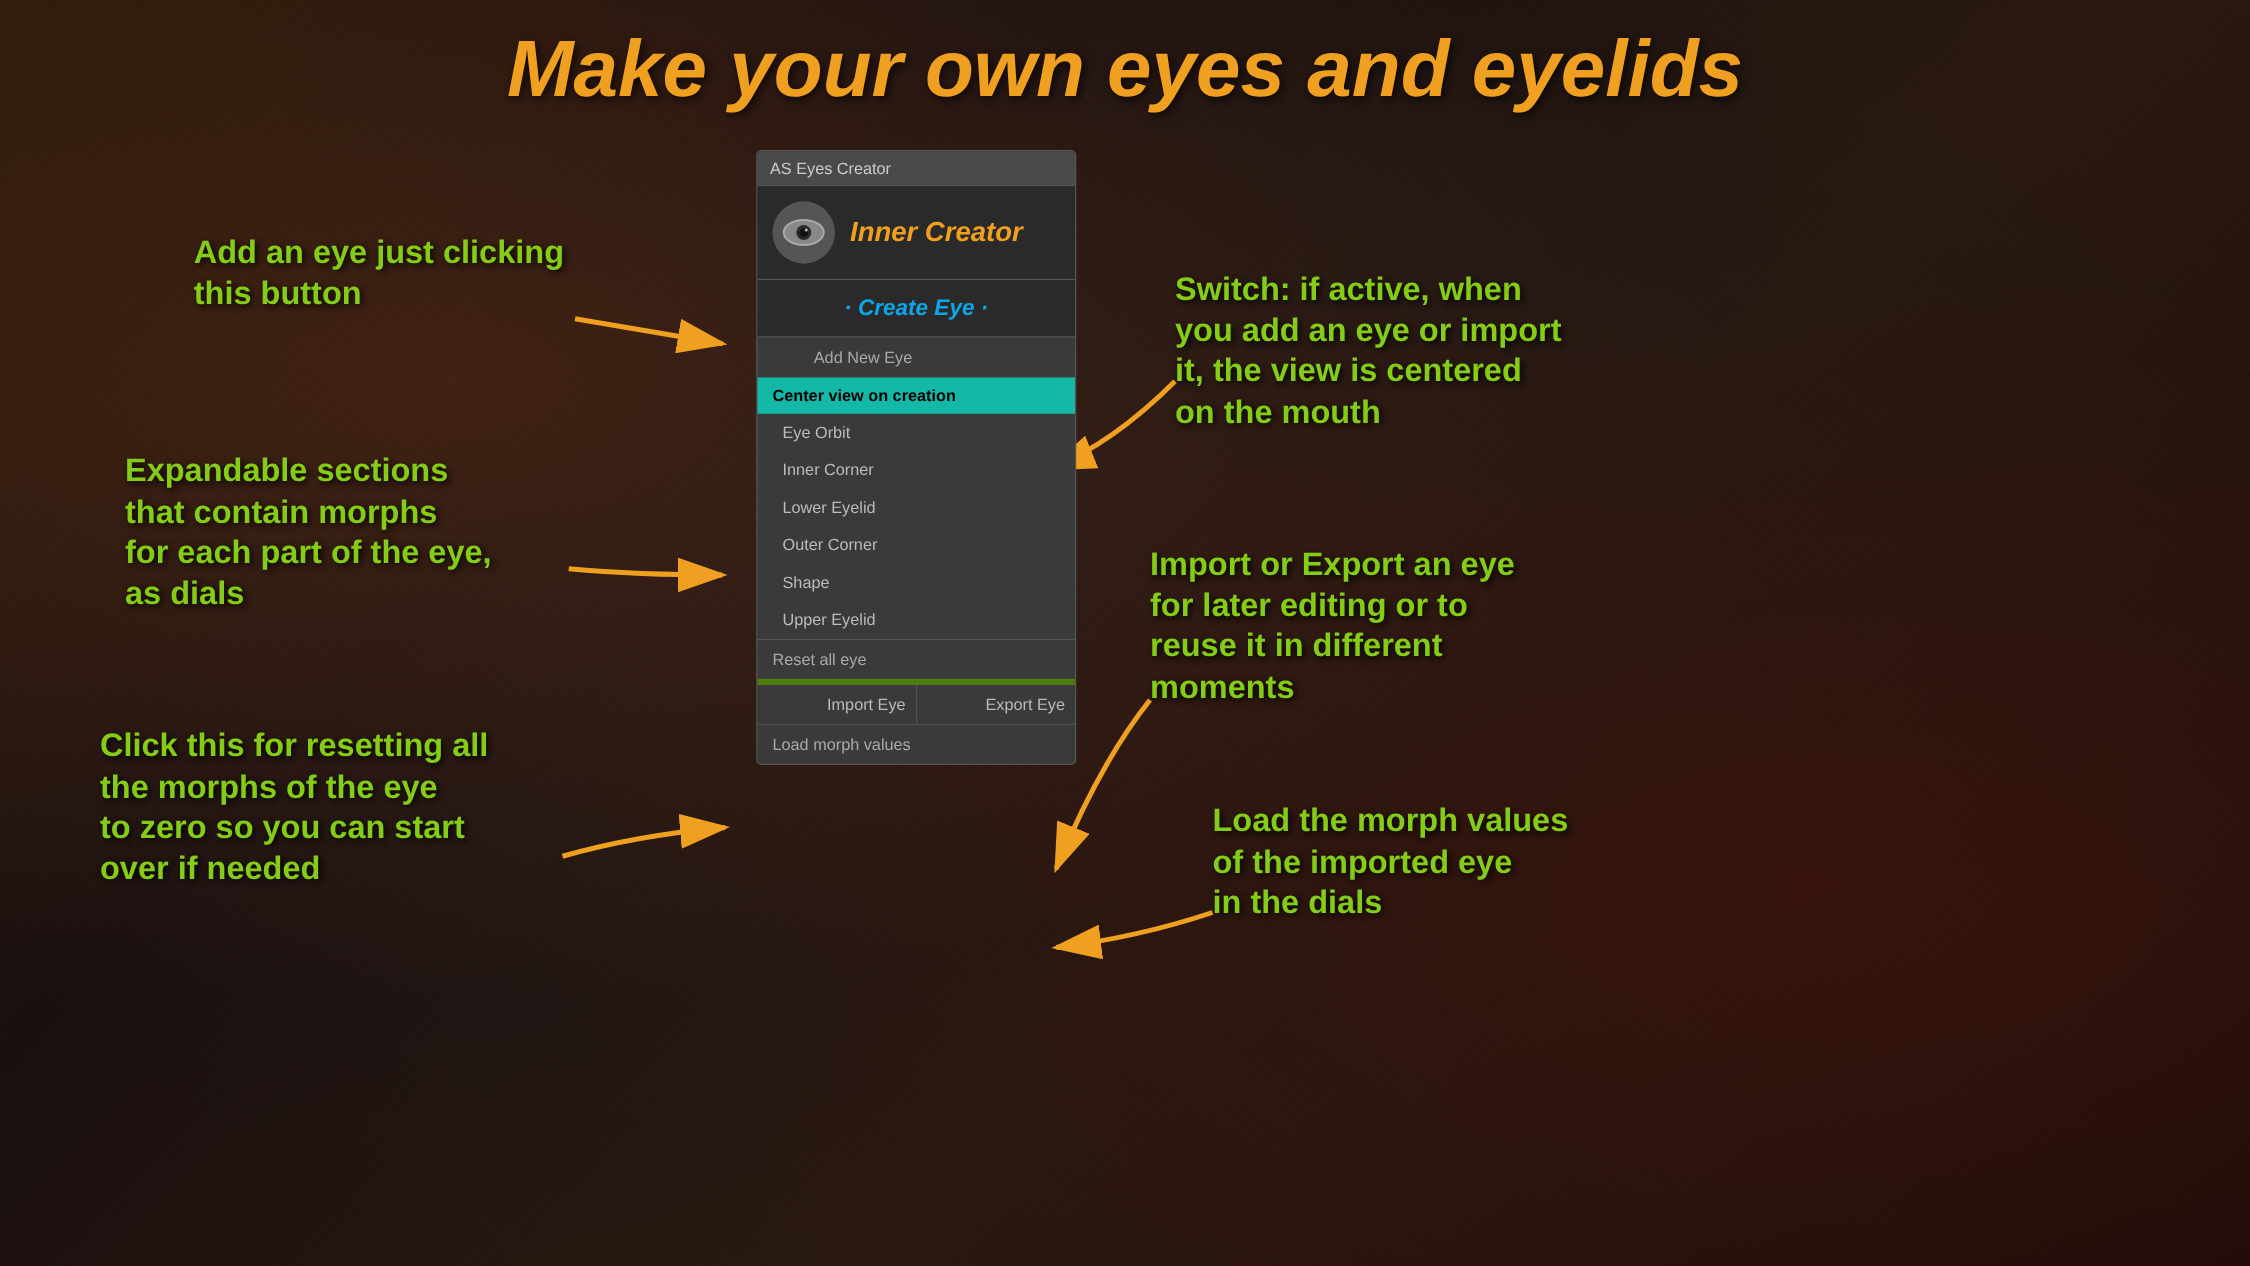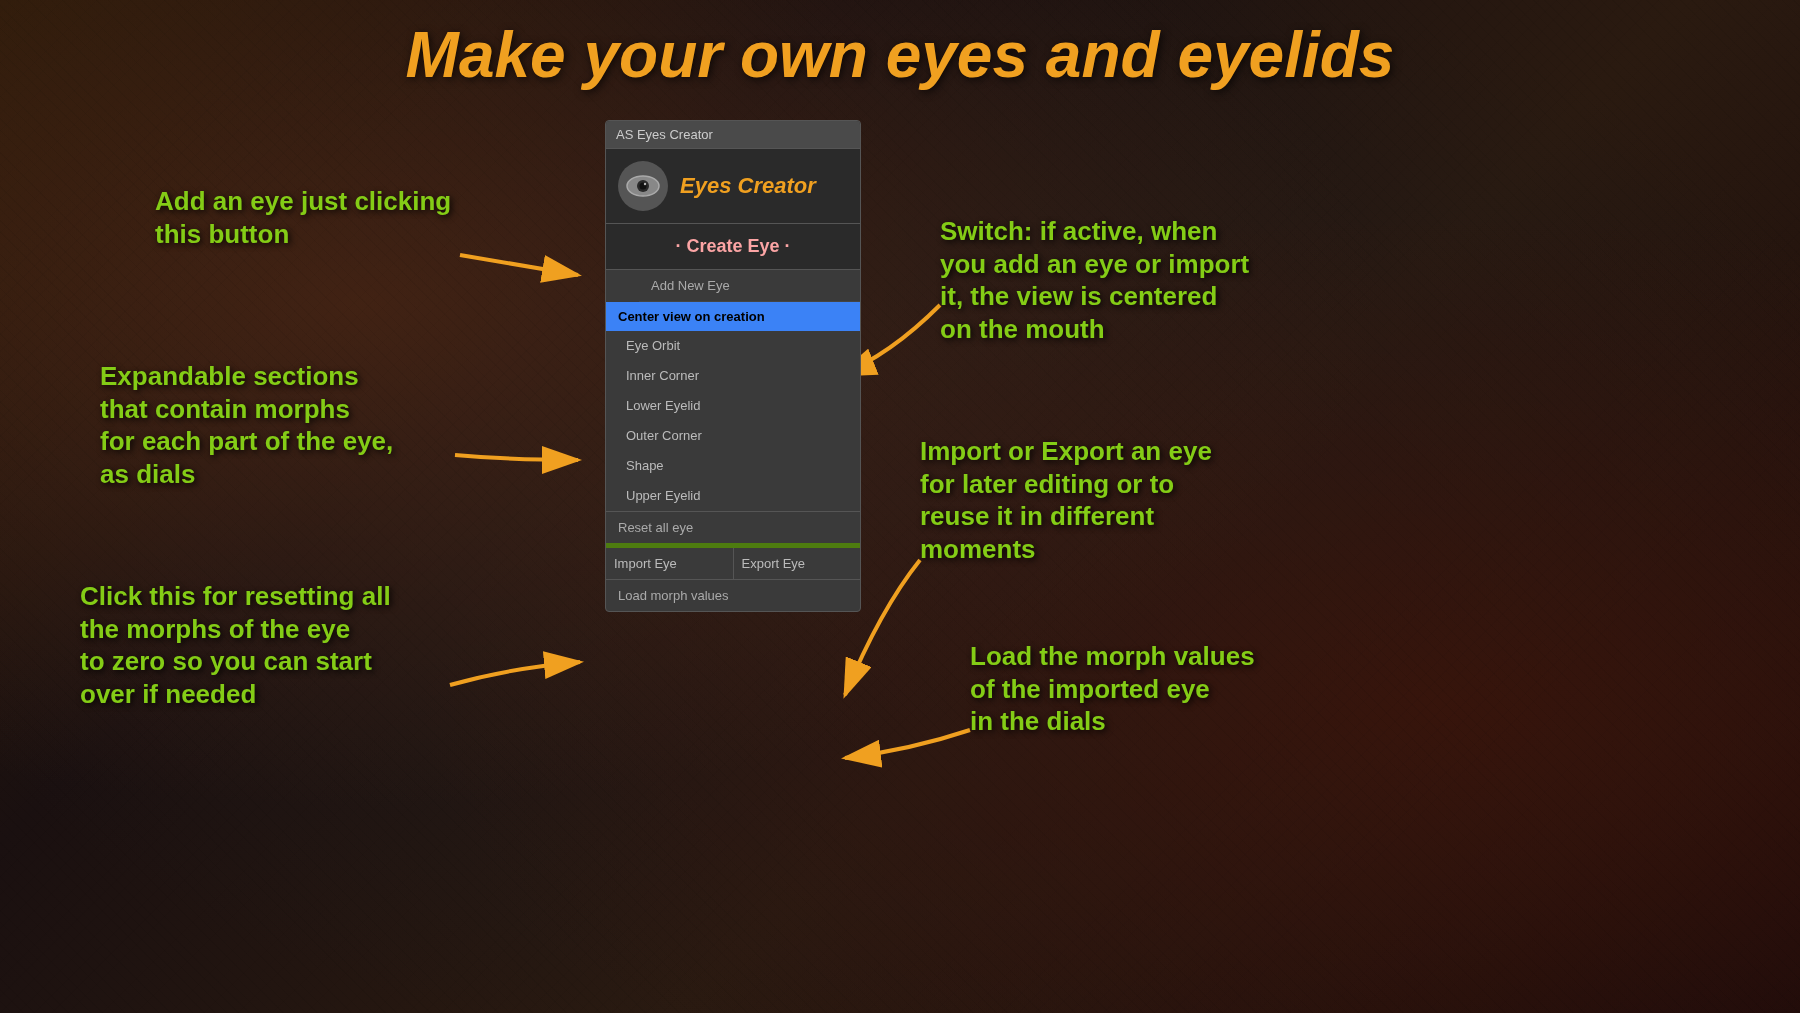--- a/index.html
+++ b/index.html
@@ -94,38 +94,39 @@
       color: #f0a020;
       font-style: italic;
     }
 
     .create-eye-btn {
       background: #2a2a2a;
       border: none;
       border-bottom: 1px solid #555;
       width: 100%;
       padding: 12px;
-      color: #fca5a5;
+      color: #0ea5e9;
       font-size: 18px;
       font-weight: bold;
       cursor: pointer;
       text-align: center;
+      font-style: italic;
     }
 
     .add-new-eye {
       padding: 8px 12px;
       color: #aaa;
       font-size: 13px;
       border-bottom: 1px solid #444;
       cursor: pointer;
       margin-left: 33px;
     }
 
     .center-view-row {
-      background: #3b82f6;
+      background: #14b8a6;
       padding: 7px 12px;
       color: #000;
       font-size: 13px;
       font-weight: bold;
       cursor: pointer;
     }
 
     .menu-item {
       padding: 7px 20px;
       color: #bbb;
@@ -147,21 +148,21 @@
       display: flex;
       border-bottom: 1px solid #555;
     }
 
     .btn-half {
       flex: 1;
       padding: 8px;
       background: #3a3a3a;
       color: #bbb;
       font-size: 13px;
-      text-align: left;
+      text-align: right;
       cursor: pointer;
       border: none;
       border-right: 1px solid #555;
     }
     .btn-half:last-child { border-right: none; }
 
     .load-morph {
       padding: 8px 12px;
       color: #aaa;
       font-size: 13px;
@@ -197,21 +198,21 @@
 
   <div class="panel-header">
     <div class="eye-icon-circle">
       <svg width="36" height="36" viewBox="0 0 36 36">
         <ellipse cx="18" cy="18" rx="16" ry="10" fill="#888" stroke="#aaa" stroke-width="1.5"></ellipse>
         <circle cx="18" cy="18" r="6" fill="#2a2a2a"></circle>
         <circle cx="18" cy="18" r="3.5" fill="#111"></circle>
         <circle cx="20" cy="16" r="1.2" fill="#fff" opacity="0.7"></circle>
       </svg>
     </div>
-    <div class="panel-header-title">Eyes Creator</div>
+    <div class="panel-header-title">Inner Creator</div>
   </div>
 
   <button class="create-eye-btn">· Create Eye ·</button>
 
   <div class="add-new-eye">Add New Eye</div>
 
   <div class="center-view-row">Center view on creation</div>
 
   <div>
     <div class="menu-item">Eye Orbit</div>

